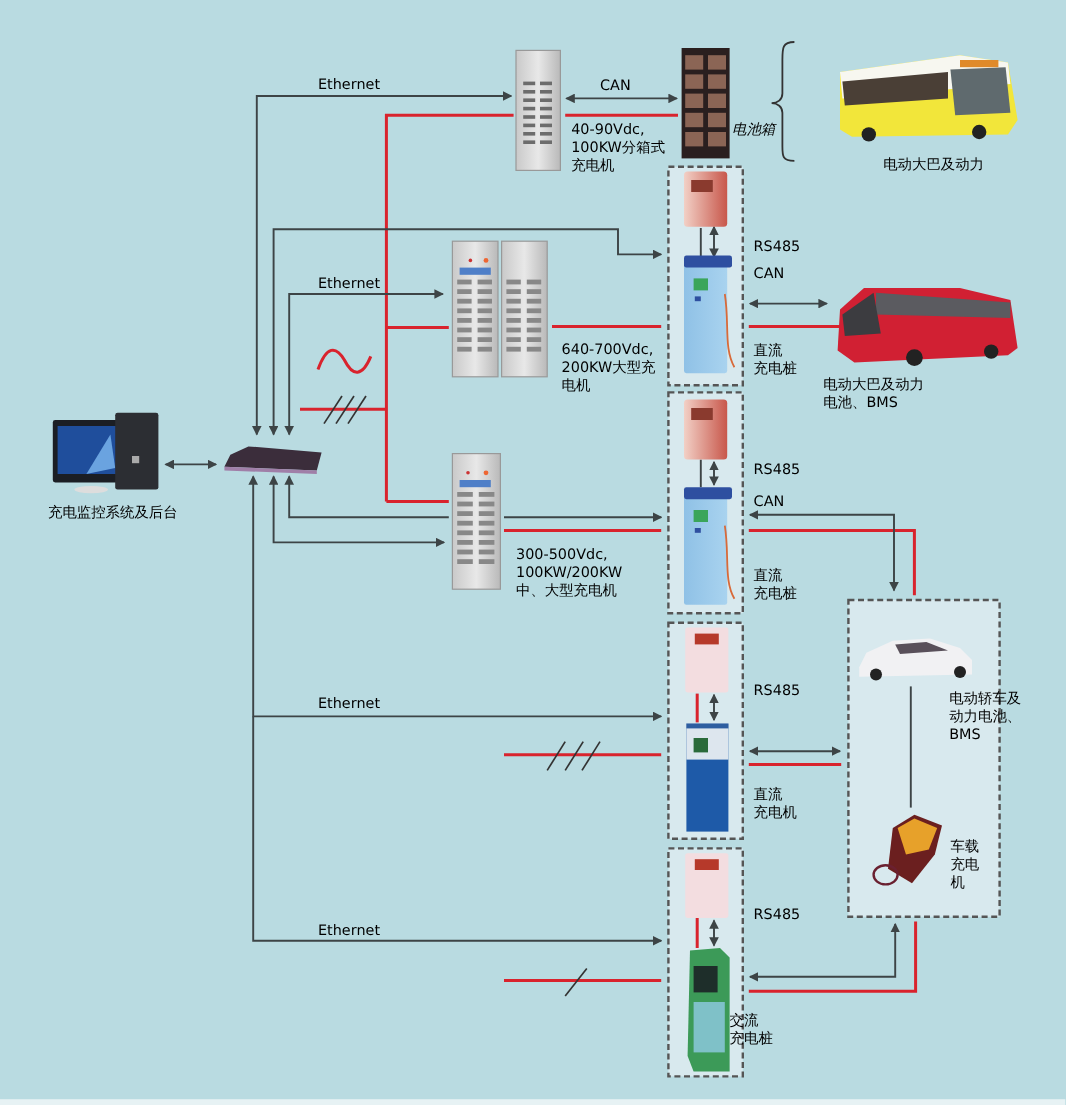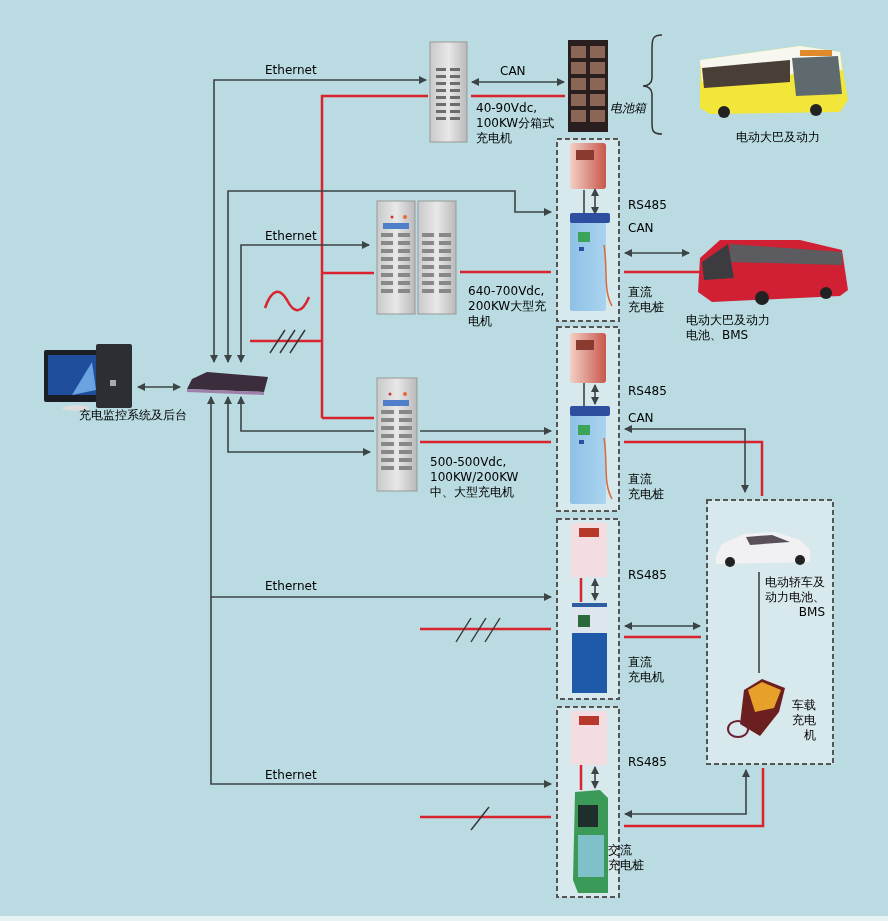--- a/index.html
+++ b/index.html
@@ -321,37 +321,37 @@
 <div class="lbl" style="left:628px;top:198px;">RS485</div>
 <div class="lbl" style="left:628px;top:221px;">CAN</div>
 <div class="lbl" style="left:628px;top:285px;">直流
 充电桩</div>
 <div class="lbl" style="left:468px;top:284px;">640-700Vdc,
 200KW大型充
 电机</div>
 <div class="lbl" style="left:686px;top:313px;">电动大巴及动力
 电池、BMS</div>
 
-<div class="lbl" style="left:40px;top:408px;margin-left:39px;">充电监控系统及后台</div>
+<div class="lbl" style="left:40px;top:420px;">充电监控系统及后台</div>
 
 <div class="lbl" style="left:628px;top:384px;">RS485</div>
 <div class="lbl" style="left:628px;top:411px;">CAN</div>
 <div class="lbl" style="left:628px;top:472px;">直流
 充电桩</div>
-<div class="lbl" style="left:430px;top:455px;">500-500Vdc,
+<div class="lbl" style="left:430px;top:455px;">300-500Vdc,
 100KW/200KW
 中、大型充电机</div>
 
-<div class="lbl" style="left:765px;top:575px;text-align:right;">电动轿车及
+<div class="lbl" style="left:791px;top:575px;">电动轿车及
 动力电池、
 BMS</div>
 <div class="lbl" style="left:628px;top:568px;">RS485</div>
 <div class="lbl" style="left:628px;top:655px;">直流
 充电机</div>
-<div class="lbl" style="left:792px;top:698px;text-align:right;">车载
+<div class="lbl" style="left:792px;top:698px;">车载
 充电
 机</div>
 
 <div class="lbl" style="left:628px;top:755px;">RS485</div>
 <div class="lbl" style="left:608px;top:843px;">交流
 充电桩</div>
 
 <div class="bottom-strip"></div>
 
 </body></html>

